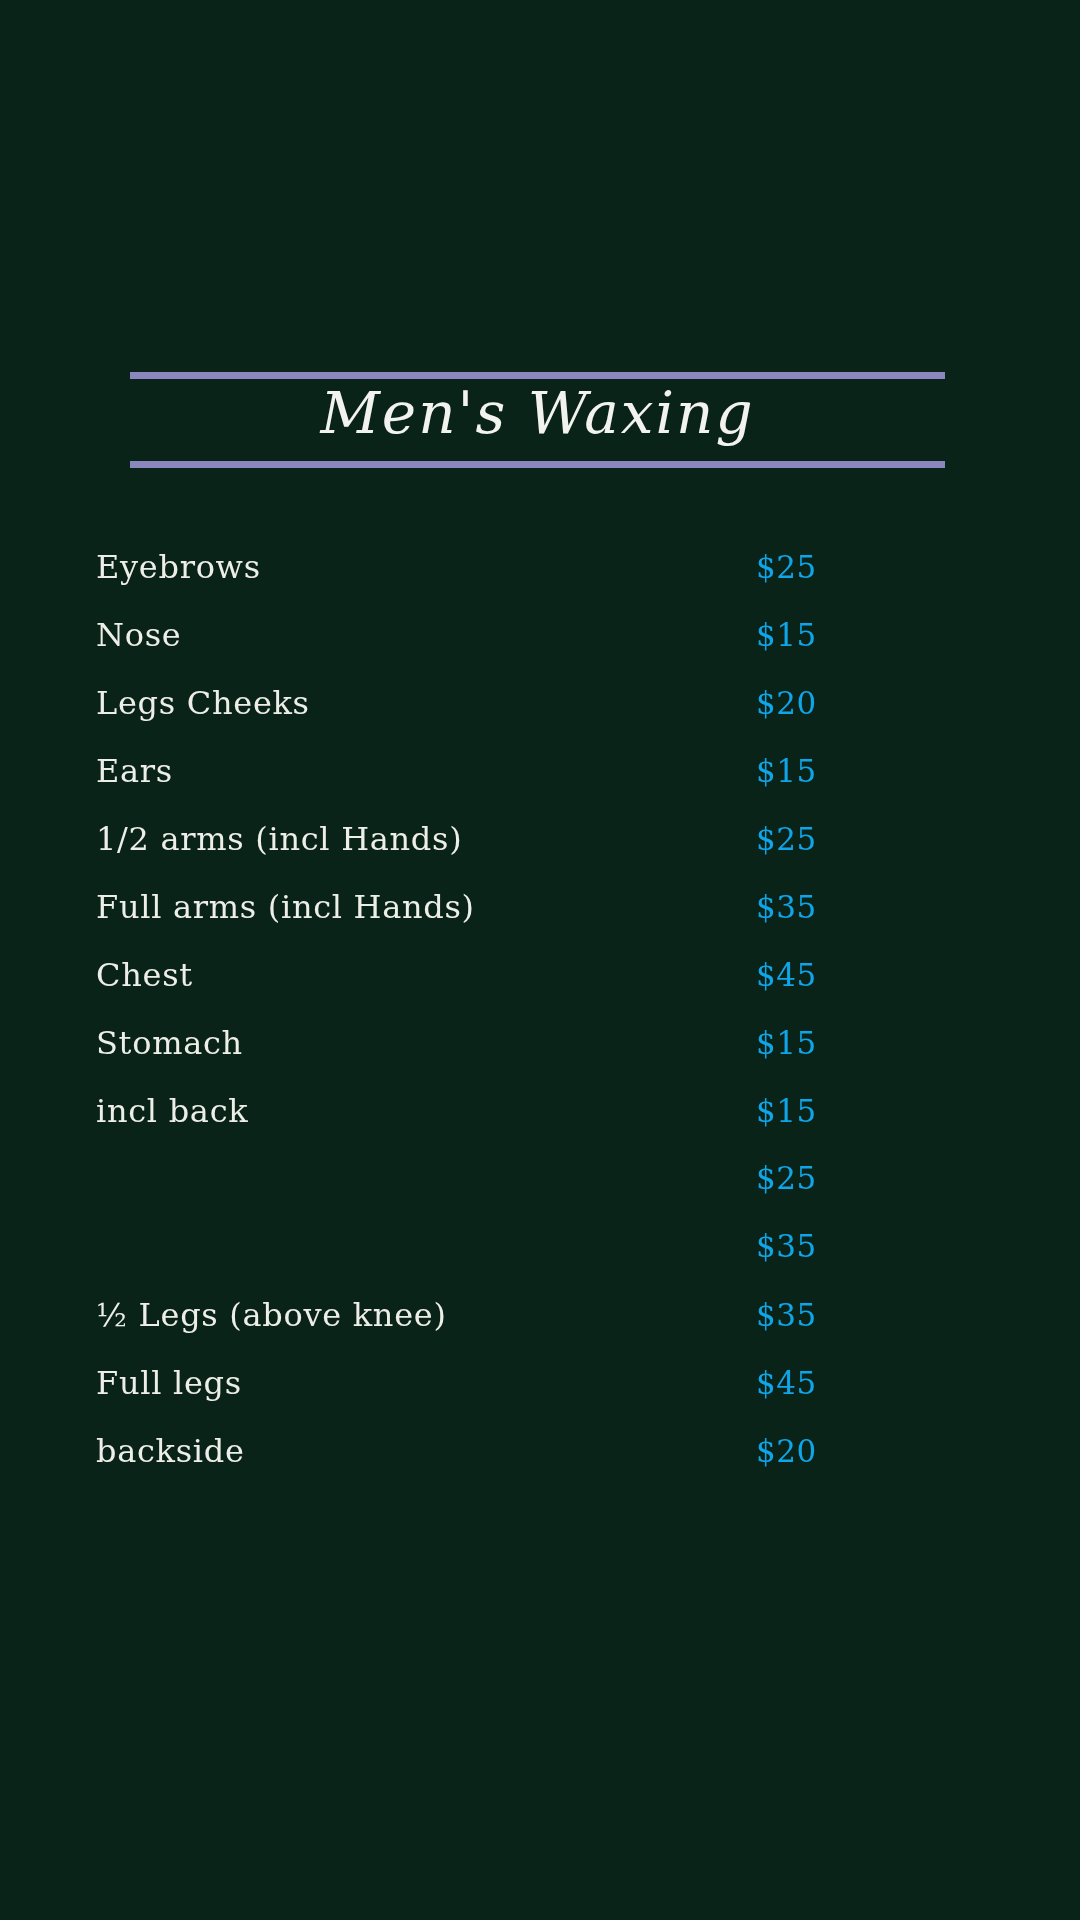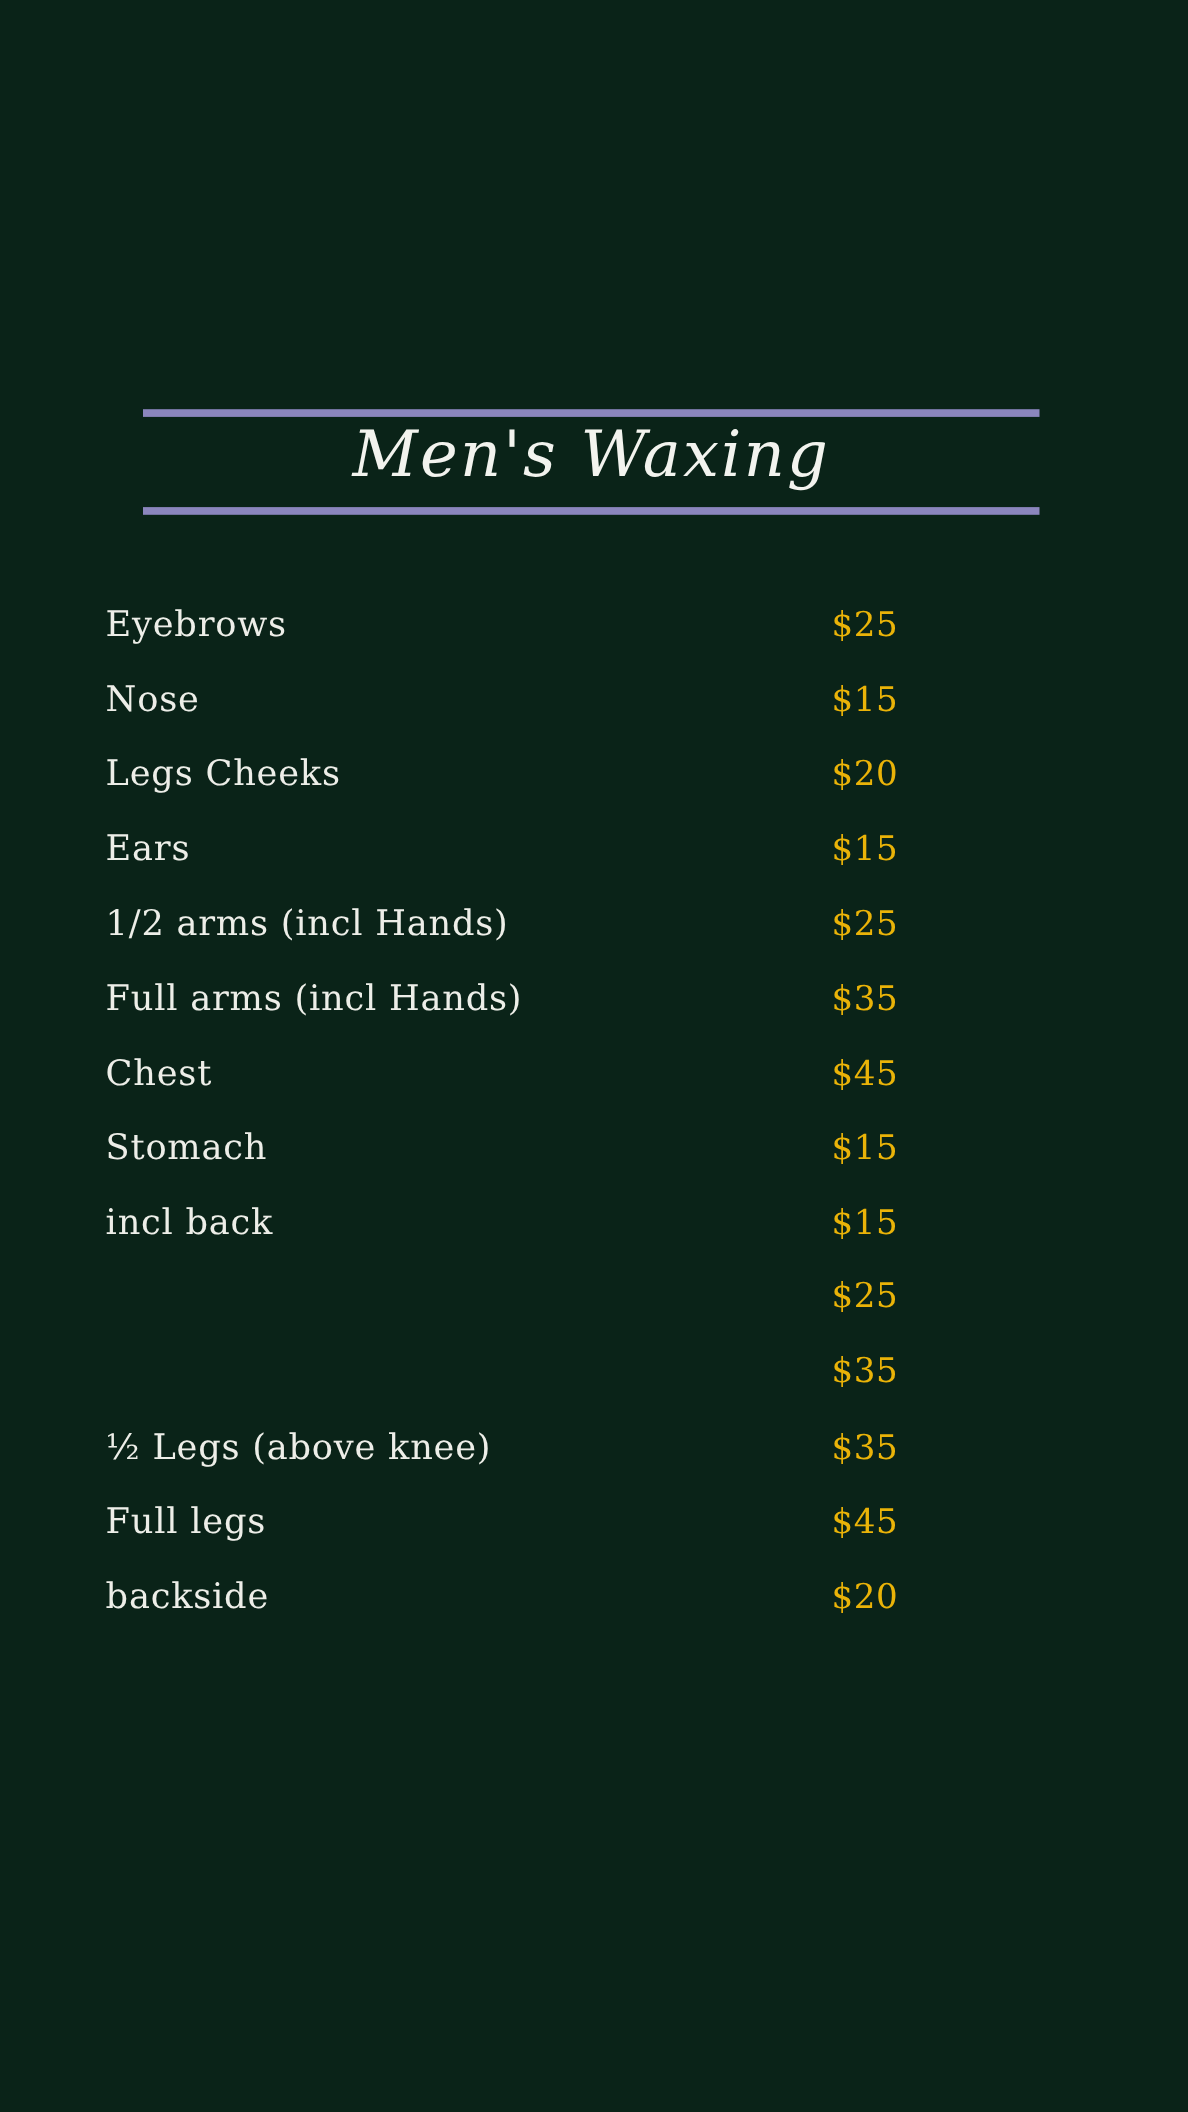--- a/index.html
+++ b/index.html
@@ -67,21 +67,21 @@
     font-family: "DejaVu Serif", serif;
     font-weight: 400;
   }
   .item-spacer {
     flex: 1 1 auto;
   }
   .item-price {
     flex: 0 0 110px;
     text-align: left;
     font-size: 31px;
-    color: #eab308;
+    color: #0ea5e9;
     letter-spacing: 0.5px;
     font-family: "DejaVu Serif", serif;
   }
 </style>
 </head>
 <body>
 
 <div class="menu">
 
   <div class="title-block">

